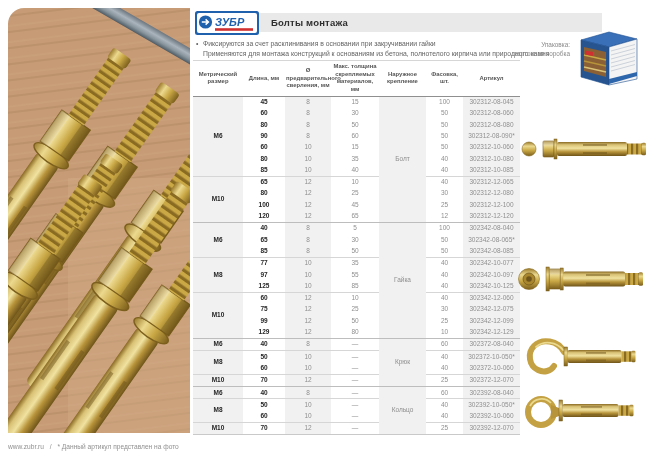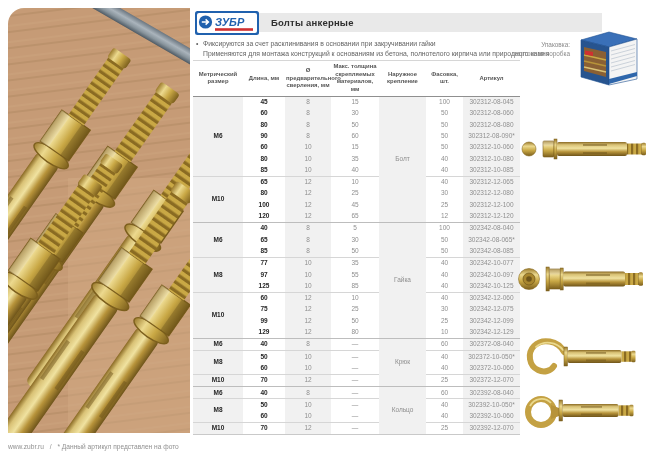--- a/index.html
+++ b/index.html
@@ -108,21 +108,21 @@
 
 <div class="brandbar">
   <svg class="logo" viewBox="0 0 64 24" width="64" height="24">
     <rect x="0" y="0" width="64" height="24" rx="2.5" fill="#2061ae"></rect>
     <rect x="2" y="2" width="60" height="20" rx="2" fill="#ffffff"></rect>
     <circle cx="10.5" cy="11" r="6.6" fill="#2061ae"></circle>
     <path d="M6.8 11 H13 M10.6 8.4 L13.4 11 L10.6 13.6" stroke="#ffffff" stroke-width="1.5" fill="none"></path>
     <text x="20" y="15" font-family="Liberation Sans, sans-serif" font-size="11" font-weight="bold" font-style="italic" fill="#2061ae">ЗУБР</text>
     <rect x="20" y="17.2" width="38" height="2.6" fill="#d03030"></rect>
   </svg>
-  <div class="title">Болты анкерные</div>
+  <div class="title">Болты монтажа</div>
 </div>
 
 <ul class="intro">
   <li class="dot">Фиксируются за счет расклинивания в основании при закручивании гайки</li>
   <li>Применяются для монтажа конструкций к основаниям из бетона, полнотелого кирпича или природного камня</li>
 </ul>
 
 <div class="pack">
   <div>Упаковка:</div>
   <div>картонная коробка</div>

